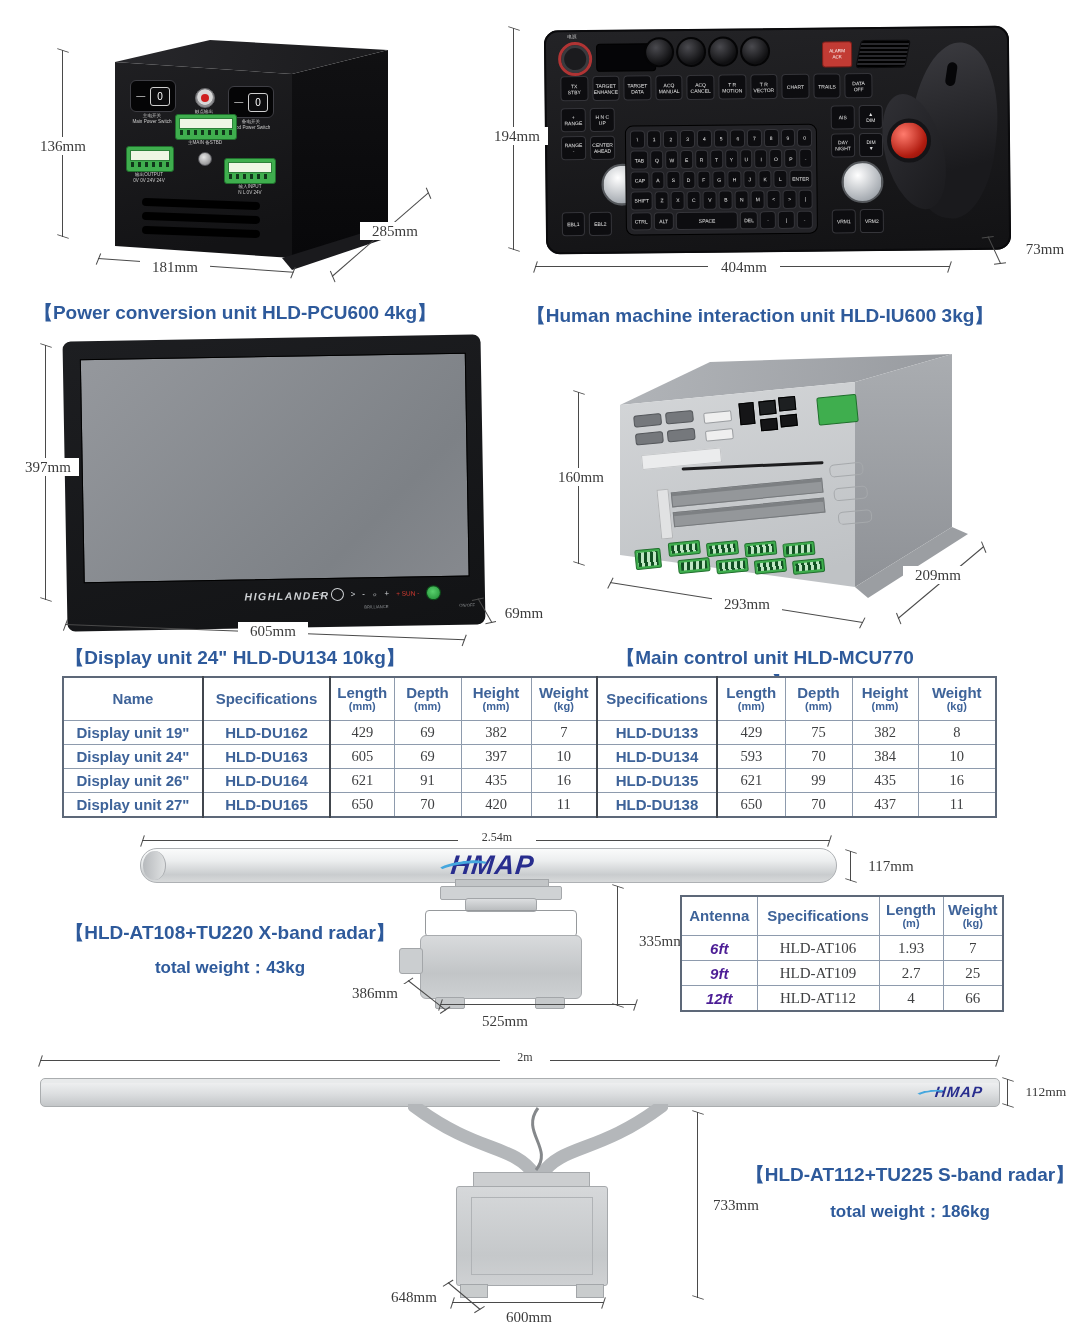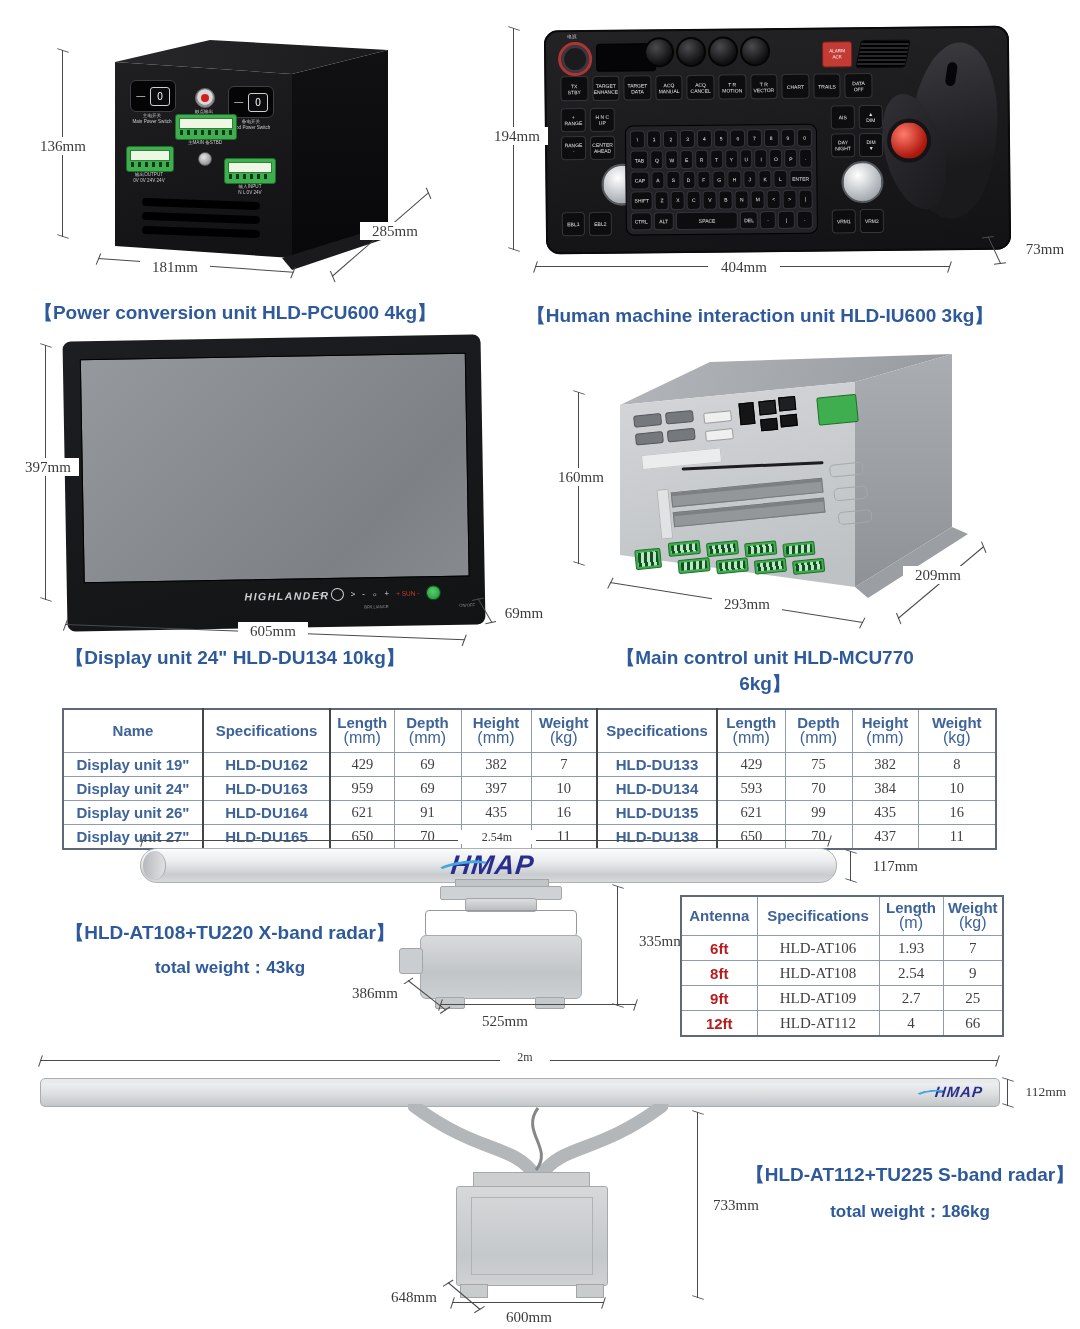--- a/index.html
+++ b/index.html
@@ -111,33 +111,33 @@
   .slot{position:absolute;width:150px;height:13px;background:#94979a;border:1px solid #76797c;box-shadow:inset 0 3px 0 #7d8083;}
   .bracket{position:absolute;width:10px;height:48px;background:#e1e2e3;border:1px solid #b3b5b7;}
   .rod{position:absolute;width:142px;height:3px;background:#1d1d1f;border-radius:2px;transform:rotate(3deg);}
   .gterm{position:absolute;width:30px;height:12px;background:#3fae4e;border:1px solid #1f6f2c;border-radius:2px;}
   .gterm::after{content:"";position:absolute;left:2px;top:2px;right:2px;bottom:2px;
                 background:repeating-linear-gradient(90deg,#115022 0 3px,#bfe6c4 3px 6px);}
   .dsub{position:absolute;width:32px;height:11px;border:1px solid #a6a9ac;border-radius:5px;background:transparent;}
 
   
   table{border-collapse:collapse;table-layout:fixed;background:#fff;}
-  .spec-table{position:absolute;left:62px;top:676px;width:933px;border:2px solid #5d6878;margin-top:32px;}
+  .spec-table{position:absolute;left:62px;top:676px;width:933px;border:2px solid #5d6878;}
   .ant-table{position:absolute;left:680px;top:895px;width:322px;border:2px solid #5d6878;}
   th,td{border:1px solid #8e9bad;text-align:center;padding:0;overflow:hidden;}
   th{color:#3e6399;font-size:15px;font-weight:600;line-height:1.05;height:42px;}
-  th .hu{display:block;font-size:16px;font-weight:400;}
+  th .hu{display:block;font-size:11px;font-weight:700;}
   .spec-table td{font-family:"Liberation Serif",serif;font-size:14.5px;color:#3f4042;height:23px;}
   .spec-table td:nth-child(1),.spec-table td:nth-child(2),.spec-table td:nth-child(7){
       font-family:"Liberation Sans",sans-serif;color:#3e6399;font-size:15px;font-weight:600;}
   .spec-table th:nth-child(2),.spec-table td:nth-child(2),
   .spec-table th:nth-child(7),.spec-table td:nth-child(7){border-left:2px solid #41464d;border-right:2px solid #41464d;}
   .ant-table th{height:38px;}
   .ant-table td{font-family:"Liberation Serif",serif;font-size:15px;color:#3f4042;height:24px;}
-  .ant-table td:nth-child(1){font-family:"Liberation Sans",sans-serif;color:#b91c1c;font-weight:600;}
+  .ant-table td:nth-child(1){font-family:"Liberation Sans",sans-serif;color:#4c1d95;font-weight:600;font-style:italic;}
 
   
   .xbar{position:absolute;left:140px;top:848px;width:695px;height:33px;border-radius:17px;border:1px solid #aeb1b4;
         background:linear-gradient(180deg,#fafbfb 0%,#eceeef 35%,#c9ccce 78%,#d8dadb 100%);}
   .xbar::before{content:"";position:absolute;left:2px;top:2px;bottom:2px;width:22px;border-radius:50%;
         background:linear-gradient(90deg,#b7babd,#dfe1e2);border-right:1px solid #a8abae;}
   .sbar{position:absolute;left:40px;top:1078px;width:958px;height:27px;border-radius:5px;border:1px solid #aaadaf;
         background:linear-gradient(180deg,#f4f5f6 0%,#dcdee0 55%,#c3c6c8 100%);box-shadow:inset 0 4px 0 #e8eaeb;}
   .hmap{position:absolute;font-style:italic;font-weight:bold;color:#282d8e;letter-spacing:1px;transform:skewX(-6deg);}
   .hmap-wave{position:absolute;border-top:3px solid #45a7de;border-left:3px solid transparent;border-right:3px solid transparent;
@@ -476,21 +476,21 @@
           <td>7</td>
           <td>HLD-DU133</td>
           <td>429</td>
           <td>75</td>
           <td>382</td>
           <td>8</td>
         </tr>
       <tr>
           <td>Display unit 24"</td>
           <td>HLD-DU163</td>
-          <td>959</td>
+          <td>605</td>
           <td>69</td>
           <td>397</td>
           <td>10</td>
           <td>HLD-DU134</td>
           <td>593</td>
           <td>70</td>
           <td>384</td>
           <td>10</td>
         </tr>
       <tr>
@@ -525,21 +525,21 @@
   <div class="dl-h" style="left:142px;top:840px;width:688px;"></div>
   <div class="dim-label dim-big" style="left:458px;top:830px;width:74px;">2.54m</div>
 
   <div class="xbar">
     <div class="hmap" style="left:310px;top:1px;font-size:27px;">HMAP</div>
     <div class="hmap-wave" style="left:296px;top:12px;width:48px;height:12px;"></div>
   </div>
   <div class="mountplate"></div>
 
   <div class="dl-v" style="left:850px;top:851px;height:30px;"></div>
-  <div class="dim-label" style="left:862px;top:857px;width:54px;text-align:right;">117mm</div>
+  <div class="dim-label" style="left:862px;top:857px;width:54px;">117mm</div>
 
   <div class="xped">
     <div class="xp-platform"></div>
     <div class="xp-joint"></div>
     <div class="xp-fins"></div>
     <div class="xp-body"></div>
     <div class="xp-conn"></div>
     <div class="xp-foot" style="left:30px;"></div>
     <div class="xp-foot" style="left:130px;"></div>
   </div>
@@ -570,26 +570,20 @@
       </tr>
     </thead>
     <tbody>
       <tr>
           <td>6ft</td>
           <td>HLD-AT106</td>
           <td>1.93</td>
           <td>7</td>
         </tr>
       <tr>
-          <td>8ft</td>
-          <td>HLD-AT108</td>
-          <td>2.54</td>
-          <td>9</td>
-        </tr>
-      <tr>
           <td>9ft</td>
           <td>HLD-AT109</td>
           <td>2.7</td>
           <td>25</td>
         </tr>
       <tr>
           <td>12ft</td>
           <td>HLD-AT112</td>
           <td>4</td>
           <td>66</td>

